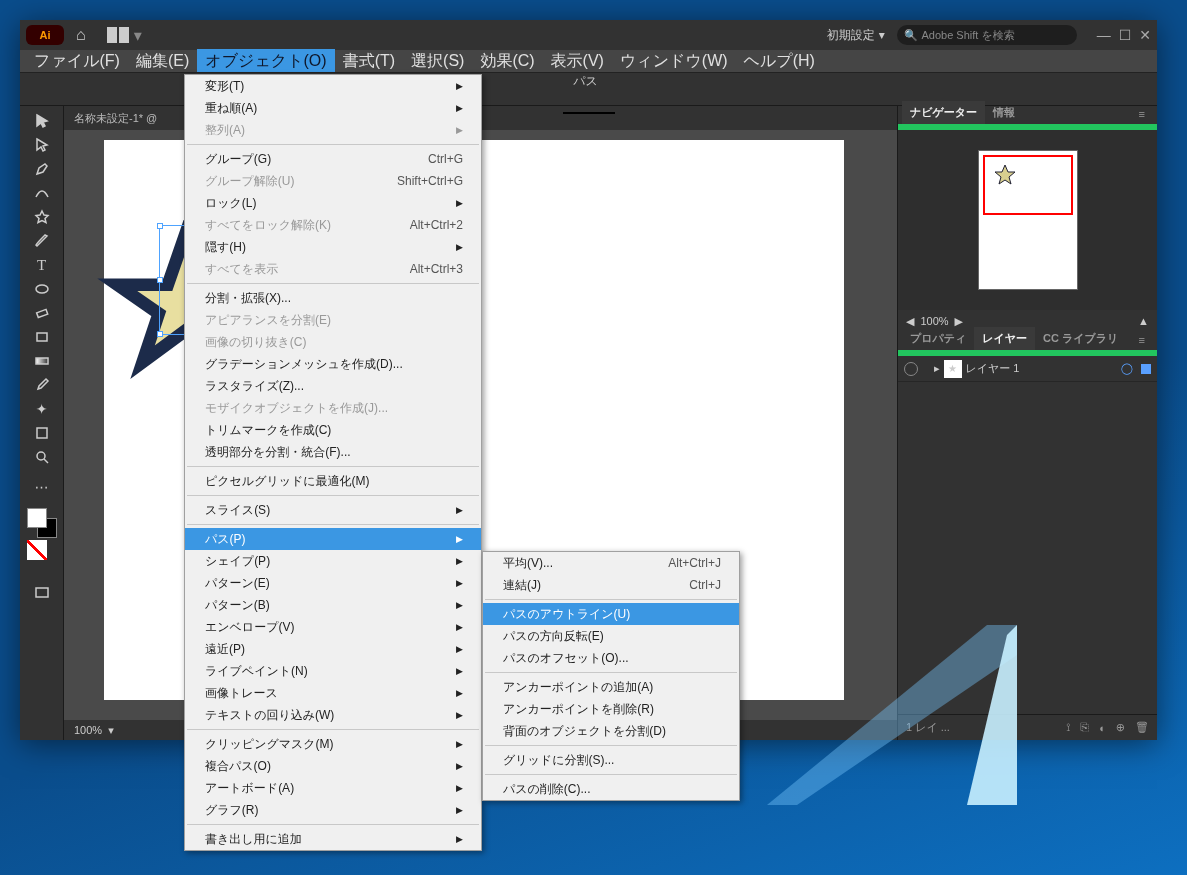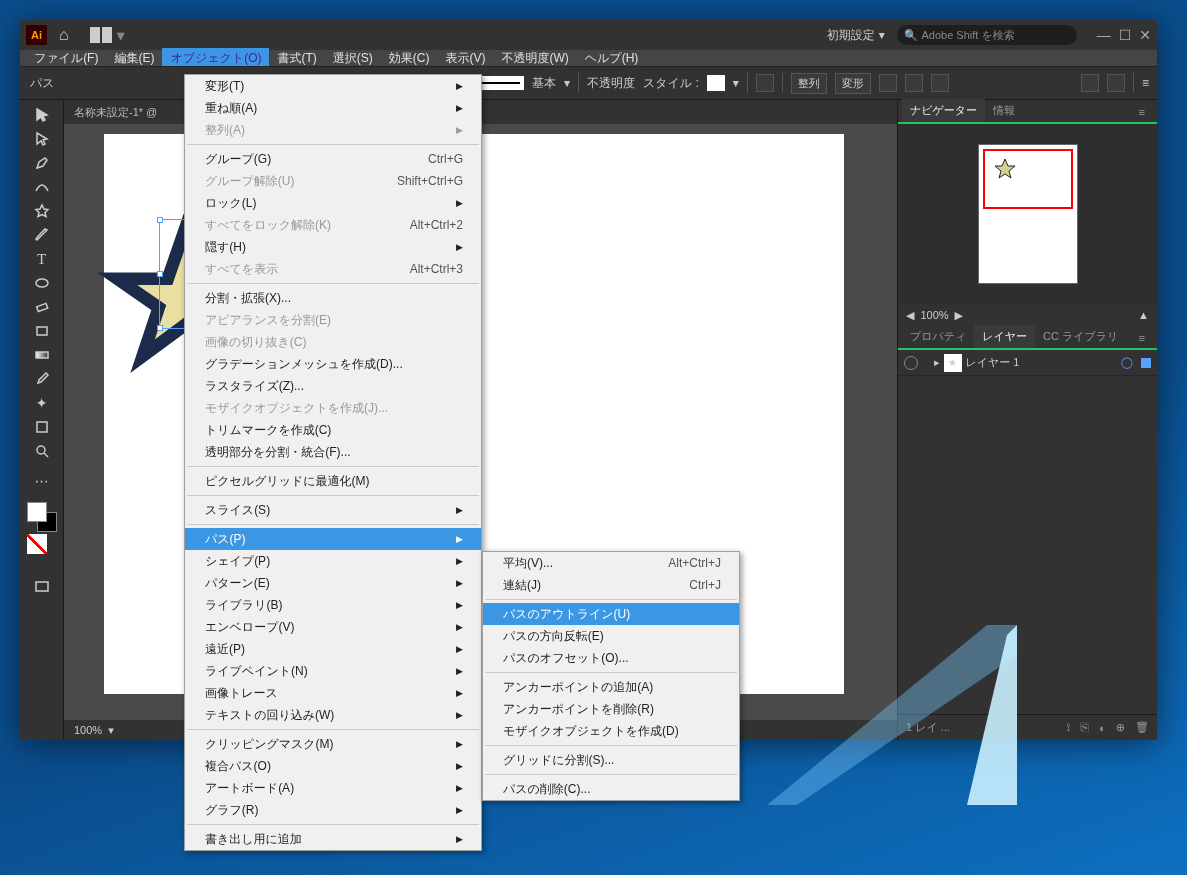--- a/index.html
+++ b/index.html
@@ -1,30 +1,30 @@
 <!DOCTYPE html>
 <html><head>
 <meta charset="utf-8">
 <style>
 * { margin:0; padding:0; box-sizing:border-box; font-family:"Yu Gothic UI","Meiryo",sans-serif; user-select:none; }
 body { width:1187px; height:875px; background:linear-gradient(160deg,#0a4d8c 0%,#0a4d8c 60%,#0d6fc0 100%); overflow:hidden; position:relative; }
 .app { position:absolute; left:20px; top:20px; width:1137px; height:720px; background:#2e2e2e; box-shadow:0 4px 30px rgba(0,0,0,.5); display:flex; flex-direction:column; }
 .titlebar { height:30px; background:#323232; display:flex; align-items:center; padding:0 6px; }
-.ai-logo { width:21px; height:20px; background:#330000; color:#ff9a00; font-size:11px; font-weight:bold; display:flex; align-items:center; justify-content:center; border-radius:0; }
+.ai-logo { width:38px; height:20px; background:#330000; color:#ff9a00; font-size:11px; font-weight:bold; display:flex; align-items:center; justify-content:center; border-radius:6px; }
 .home-icon { margin-left:12px; color:#ccc; font-size:16px; }
 .workspace-switch { margin-left:20px; width:24px; height:16px; display:flex; }
 .workspace-switch span { flex:1; background:#ccc; margin:0 1px; }
 .titlebar-right { margin-left:auto; display:flex; align-items:center; gap:12px; }
 .preset { color:#ccc; font-size:12px; display:flex; align-items:center; gap:4px; }
 .search-box { width:180px; height:20px; background:#1e1e1e; border-radius:10px; display:flex; align-items:center; padding:0 8px; color:#888; font-size:11px; }
 .win-btns { display:flex; gap:8px; color:#aaa; font-size:14px; margin-left:8px; }
-.menubar { height:16px; background:#454545; display:flex; align-items:center; padding:0 6px; font-size:12px; color:#e0e0e0; }
+.menubar { height:22px; background:#454545; display:flex; align-items:center; padding:0 6px; font-size:16px; color:#e0e0e0; }
 .menubar > div { padding:2px 8px; }
-.menubar .active { background:#3b97e3; color:#4c1d95; }
-.optbar { height:34px; background:#323232; border-top:1px solid #222; border-bottom:1px solid #1a1a1a; display:flex; align-items:center; padding:0 10px; gap:8px; color:#ccc; font-size:12px; }
+.menubar .active { background:#3b97e3; color:#0f172a; }
+.optbar { height:34px; background:#323232; border-top:1px solid #222; border-bottom:1px solid #1a1a1a; display:flex; align-items:center; padding:0 10px; gap:8px; color:#ccc; font-size:12px;flex-direction:column; }
 .opt-label { margin-right:6px; }
 .stroke-sample { width:60px; height:14px; background:#fff; position:relative; }
 .stroke-sample::after { content:""; position:absolute; left:4px; right:4px; top:6px; height:2px; background:#000; }
 .opt-btn { padding:2px 6px; background:#3a3a3a; border:1px solid #555; font-size:11px; }
 .opt-sep { width:1px; height:20px; background:#555; }
 .small-icon { width:18px; height:18px; background:#3a3a3a; border:1px solid #555; }
 .body { flex:1; display:flex; min-height:0; }
 .toolcol { width:44px; background:#323232; border-right:1px solid #1a1a1a; display:flex; flex-direction:column; align-items:center; padding-top:4px; gap:2px; }
 .tool { width:26px; height:22px; color:#ccc; display:flex; align-items:center; justify-content:center; font-size:14px; }
 .tool svg { width:16px; height:16px; stroke:#ccc; fill:none; stroke-width:1.5; }
@@ -35,21 +35,21 @@
 .color-well .none::after { content:""; position:absolute; inset:0; background:linear-gradient(45deg,transparent 45%,red 45%,red 55%,transparent 55%); }
 .center { flex:1; display:flex; flex-direction:column; background:#4a4a4a; }
 .doc-tabs { height:24px; background:#323232; display:flex; align-items:center; padding:0 10px; color:#bbb; font-size:11px; }
 .canvas-wrap { flex:1; background:#4a4a4a; position:relative; overflow:hidden; }
 .canvas { position:absolute; left:40px; top:10px; width:740px; height:560px; background:#fff; }
 .star-art { position:absolute; left:-10px; top:80px; width:180px; height:180px; }
 .sel-box { position:absolute; left:55px; top:85px; width:110px; height:110px; border:1px solid #4ea3ff; }
 .sel-box .h { position:absolute; width:6px; height:6px; background:#fff; border:1px solid #4ea3ff; }
 .status { height:20px; background:#323232; display:flex; align-items:center; padding:0 10px; color:#ccc; font-size:11px; gap:6px; }
 .right { width:260px; background:#323232; border-left:1px solid #1a1a1a; display:flex; flex-direction:column; color:#ccc; }
-.panel-tabs { display:flex; height:24px; font-size:11px; align-items:flex-end; padding:0 4px; border-bottom:2px solid #22c55e; }
+.panel-tabs { display:flex; height:24px; font-size:11px; align-items:flex-end; padding:0 4px; border-bottom:6px solid #22c55e;font-weight:bold; }
 .panel-tabs span { padding:4px 8px; color:#999; }
 .panel-tabs span.on { background:#3a3a3a; color:#eee; }
 .nav-body { height:180px; display:flex; align-items:center; justify-content:center; background:#2e2e2e; }
 .nav-thumb { width:100px; height:140px; background:#fff; border:1px solid #666; position:relative; }
 .nav-view { position:absolute; top:4px; left:4px; right:4px; height:60px; border:2px solid #ff0000; }
 .nav-star { position:absolute; top:12px; left:14px; width:24px; height:24px; }
 .nav-zoom { height:22px; background:#323232; display:flex; align-items:center; padding:0 8px; font-size:11px; gap:6px; }
 .layer-row { display:flex; align-items:center; height:26px; padding:0 6px; font-size:11px; gap:4px; border-bottom:1px solid #262626; }
 .eye { width:14px; height:14px; border:1px solid #888; border-radius:50%; }
 .layer-thumb { width:18px; height:18px; background:#fff; display:flex; align-items:center; justify-content:center; font-size:10px; }
@@ -94,21 +94,21 @@
   </div>
 
   <div class="menubar">
     <div>ファイル(F)</div>
     <div>編集(E)</div>
     <div class="active">オブジェクト(O)</div>
     <div>書式(T)</div>
     <div>選択(S)</div>
     <div>効果(C)</div>
     <div>表示(V)</div>
-    <div>不透明度(W)</div>
+    <div>ウィンドウ(W)</div>
     <div>ヘルプ(H)</div>
   </div>
 
   <div class="optbar">
     <span class="opt-label">パス</span>
     <div style="flex:1"></div>
     <div class="stroke-sample"></div>
     <span>基本</span>
     <span>▾</span>
     <div class="opt-sep"></div>
@@ -376,21 +376,21 @@
     </div>
     <div class="item">
       <span>シェイプ(P)</span>
       <span class="arrow" style="font-size: 9px;">▶</span>
     </div>
     <div class="item">
       <span>パターン(E)</span>
       <span class="arrow" style="font-size: 9px;">▶</span>
     </div>
     <div class="item">
-      <span>ライブラリ(B)</span>
+      <span>パターン(B)</span>
       <span class="arrow" style="font-size: 9px;">▶</span>
     </div>
     <div class="item">
       <span>エンベロープ(V)</span>
       <span class="arrow" style="font-size: 9px;">▶</span>
     </div>
     <div class="item">
       <span>遠近(P)</span>
       <span class="arrow" style="font-size: 9px;">▶</span>
     </div>
@@ -450,21 +450,21 @@
       <span>パスのオフセット(O)...</span>
     </div>
     <div class="sep"></div>
     <div class="item">
       <span>アンカーポイントの追加(A)</span>
     </div>
     <div class="item">
       <span>アンカーポイントを削除(R)</span>
     </div>
     <div class="item">
-      <span>モザイクオブジェクトを作成(D)</span>
+      <span>背面のオブジェクトを分割(D)</span>
     </div>
     <div class="sep"></div>
     <div class="item">
       <span>グリッドに分割(S)...</span>
     </div>
     <div class="sep"></div>
     <div class="item">
       <span>パスの削除(C)...</span>
     </div>
   </div>

